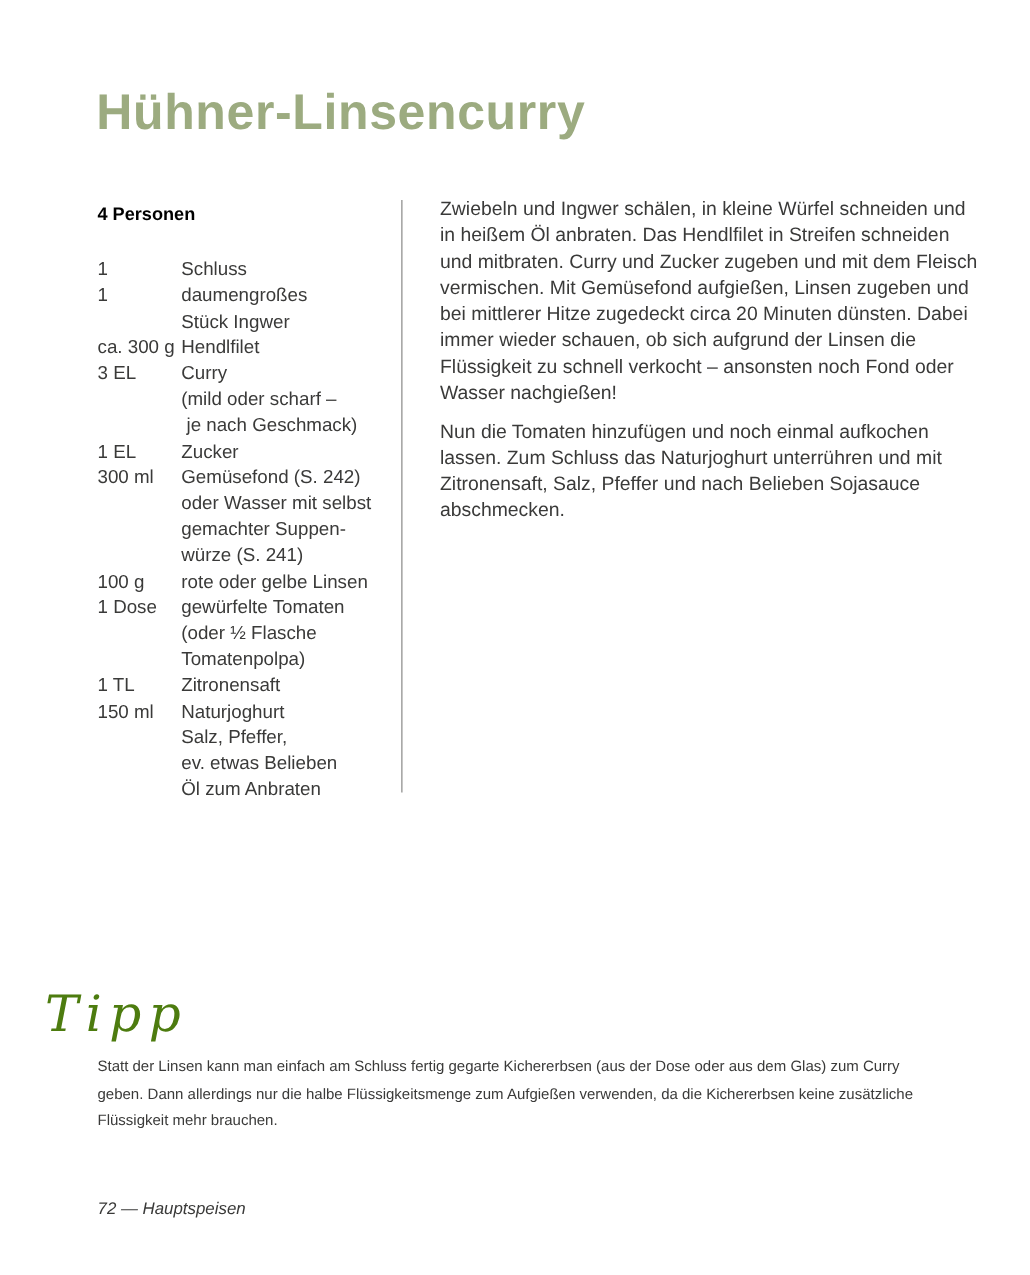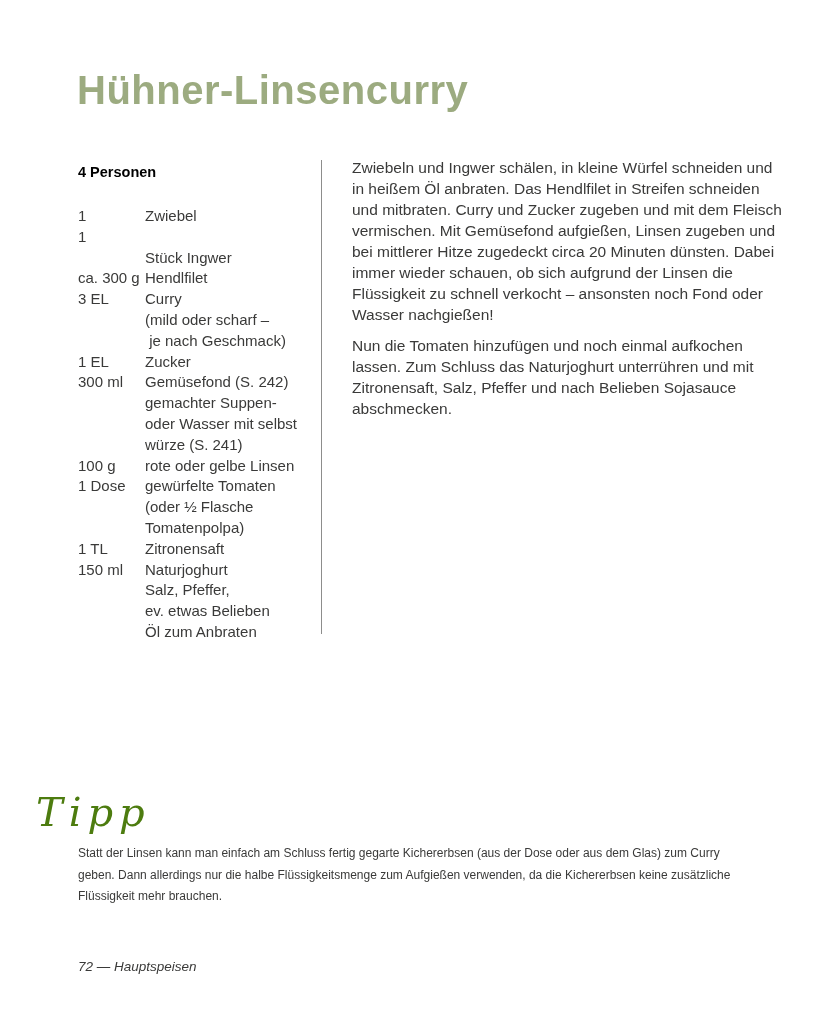--- a/index.html
+++ b/index.html
@@ -105,24 +105,25 @@
 
 <div class="page">
 
   <h1 class="title">Hühner-Linsencurry</h1>
 
   <div class="left-col">
     <div class="servings">4 Personen</div>
     <div class="ingredients" id="ingredients">
         <div class="ing-row">
           <span class="ing-qty">1</span>
-          <span class="ing-item">Zwiebel</span>
+          <span class="ing-item">Schluss</span>
         </div>
         <div class="ing-row">
           <span class="ing-qty">1</span>
+          <span class="ing-item">daumengroßes</span>
         </div>
         <div class="ing-row">
           <span class="ing-qty"></span>
           <span class="ing-item">Stück Ingwer</span>
         </div>
         <div class="ing-row">
           <span class="ing-qty">ca. 300 g</span>
           <span class="ing-item">Hendlfilet</span>
         </div>
         <div class="ing-row">
@@ -140,25 +141,25 @@
         <div class="ing-row">
           <span class="ing-qty">1 EL</span>
           <span class="ing-item">Zucker</span>
         </div>
         <div class="ing-row">
           <span class="ing-qty">300 ml</span>
           <span class="ing-item">Gemüsefond (S. 242)</span>
         </div>
         <div class="ing-row">
           <span class="ing-qty"></span>
+          <span class="ing-item">oder Wasser mit selbst</span>
+        </div>
+        <div class="ing-row">
+          <span class="ing-qty"></span>
           <span class="ing-item">gemachter Suppen-</span>
-        </div>
-        <div class="ing-row">
-          <span class="ing-qty"></span>
-          <span class="ing-item">oder Wasser mit selbst</span>
         </div>
         <div class="ing-row">
           <span class="ing-qty"></span>
           <span class="ing-item">würze (S. 241)</span>
         </div>
         <div class="ing-row">
           <span class="ing-qty">100 g</span>
           <span class="ing-item">rote oder gelbe Linsen</span>
         </div>
         <div class="ing-row">

